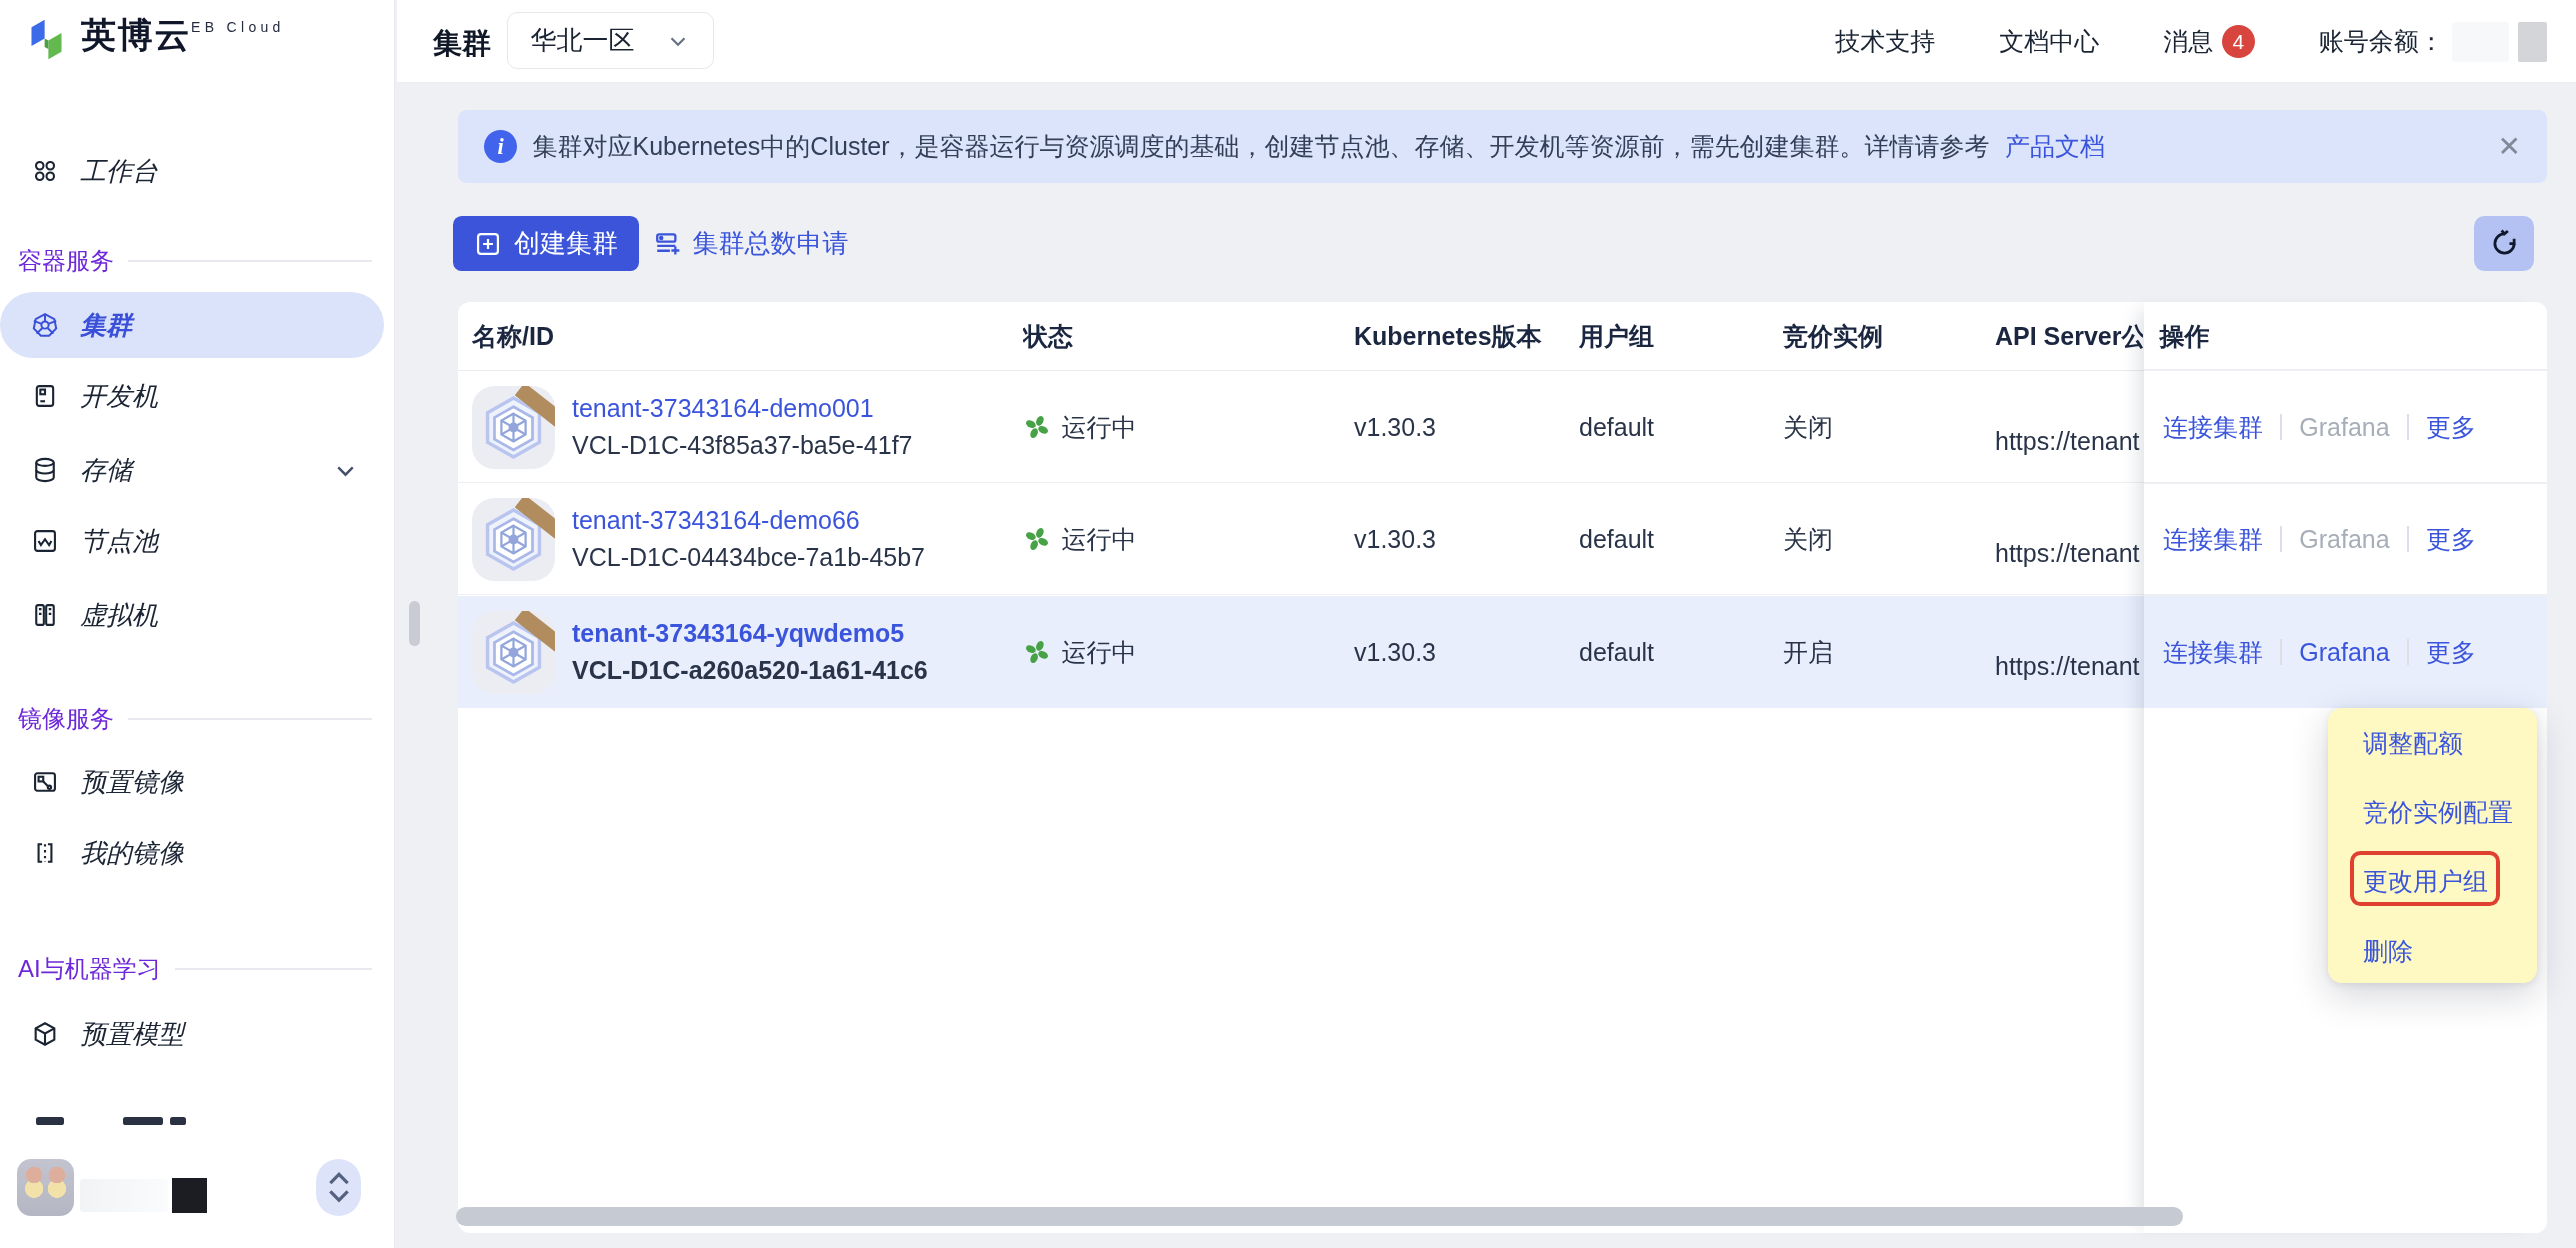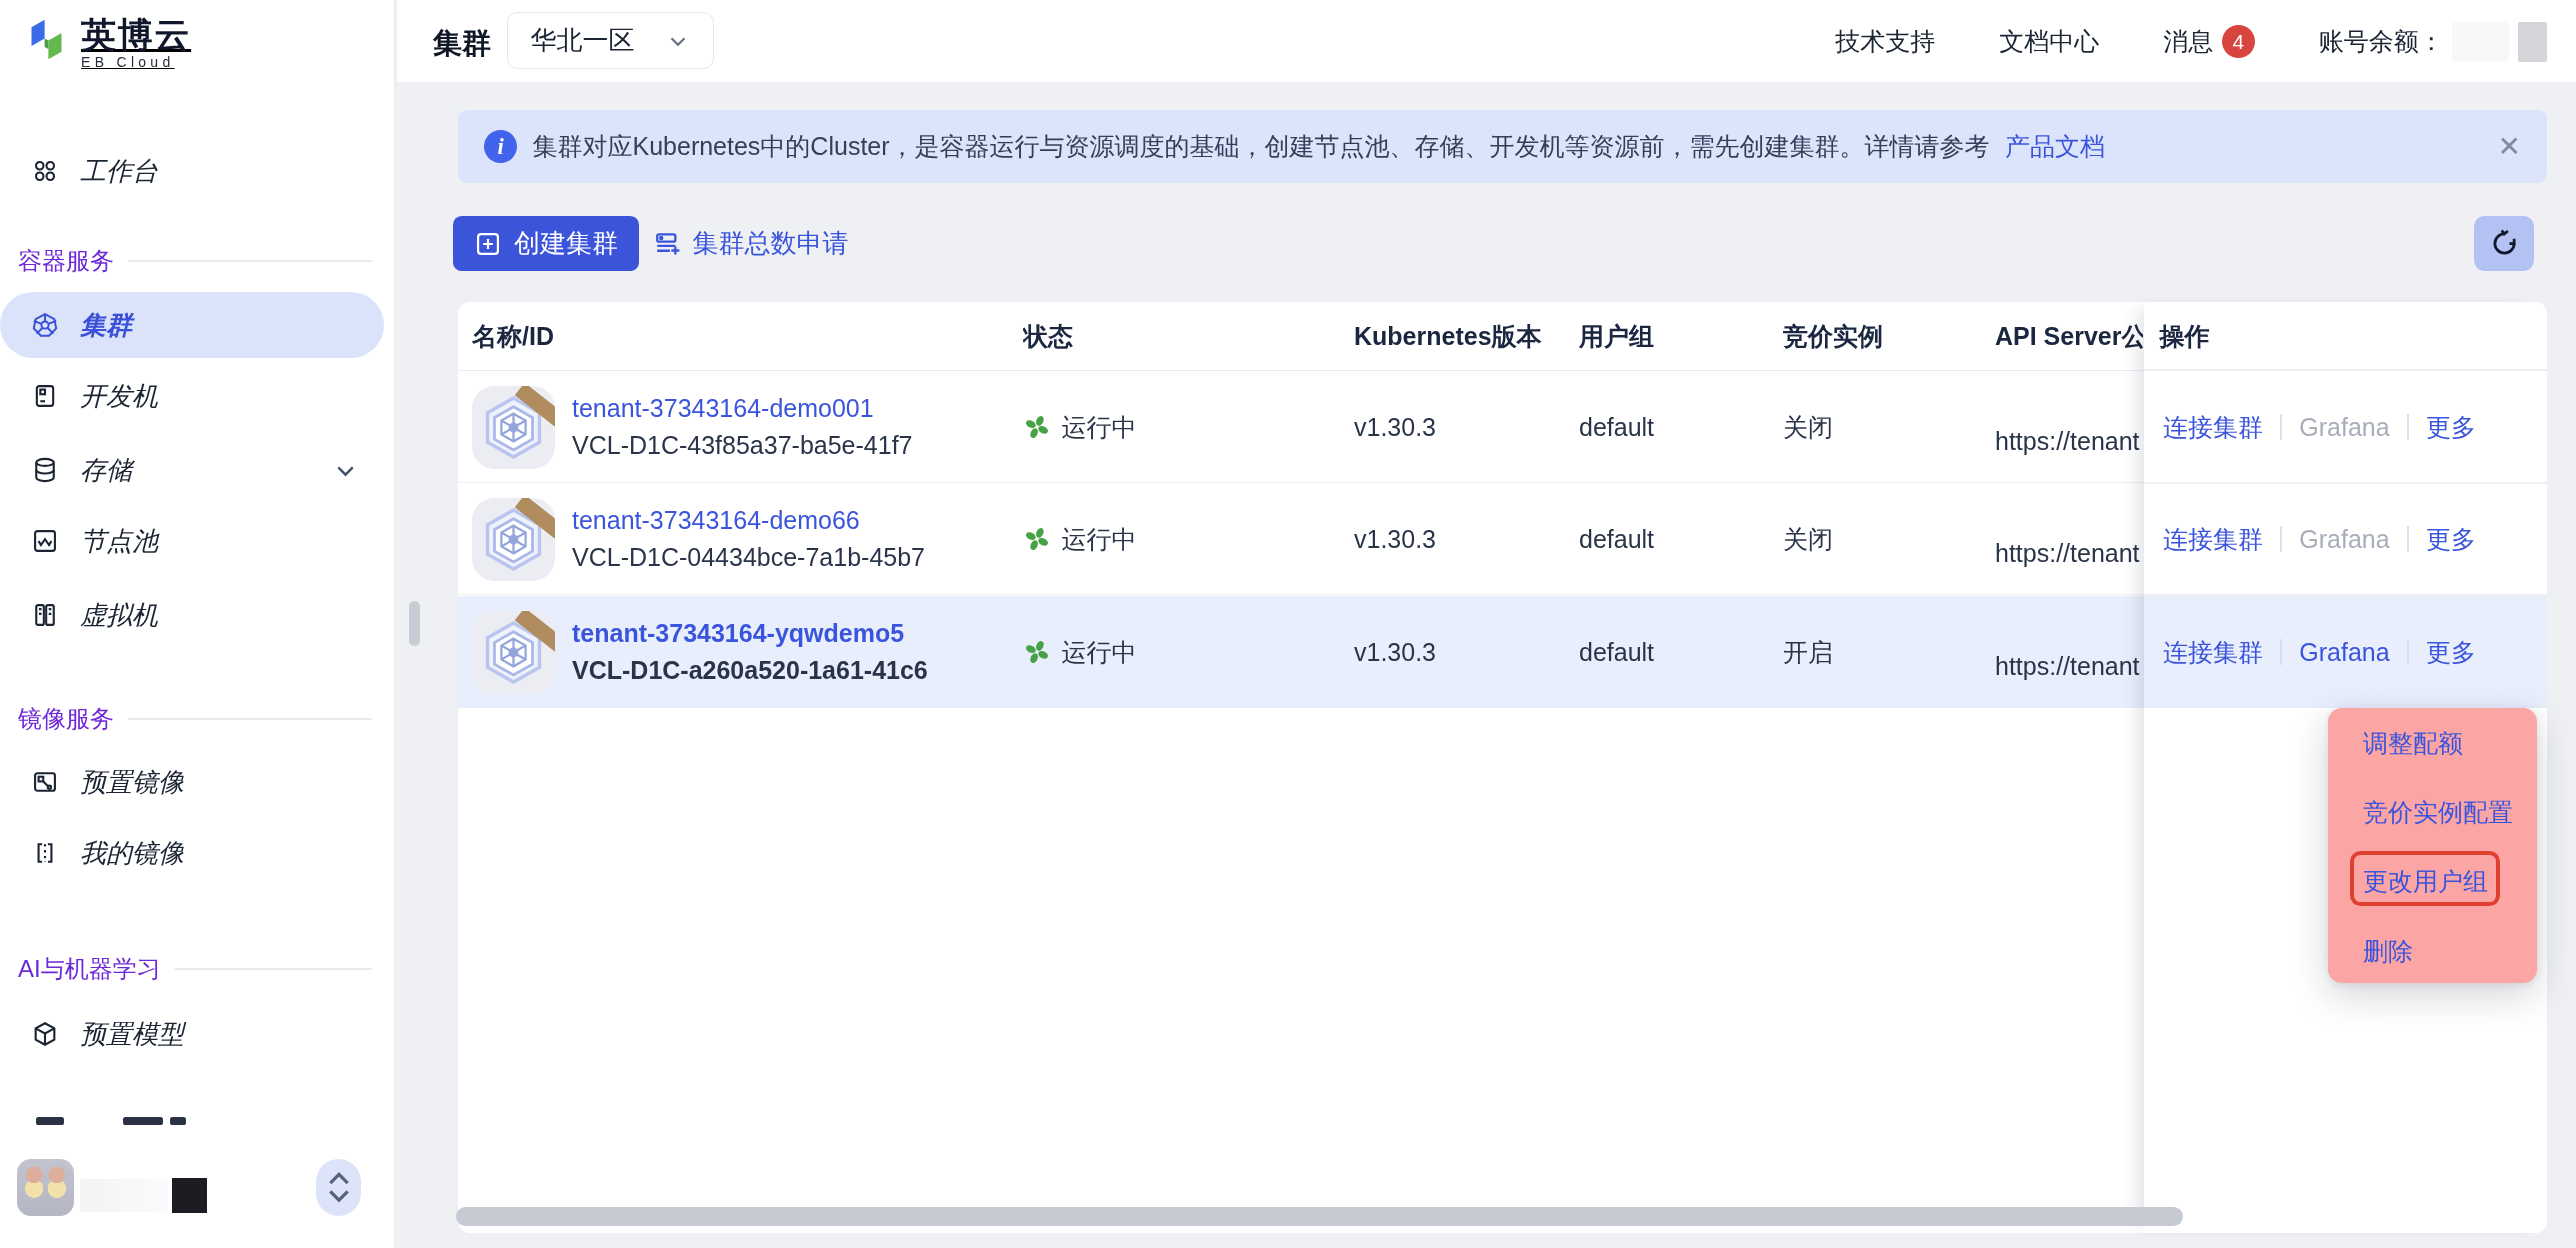--- a/index.html
+++ b/index.html
@@ -75,21 +75,21 @@
   .acol { position:absolute; left:1686px; top:0; width:403px; height:931px; background:#ffffff; border-top-right-radius:12px; border-bottom-right-radius:12px; box-shadow:-14px 0 17.3px -8.6px rgba(20,30,60,0.12); }
   .acol .ahead { position:absolute; left:15.5px; top:0; height:69px; display:flex; align-items:center; font-size:25px; font-weight:bold; color:#1b2740; }
   .acell { position:absolute; left:0; width:403px; height:112px; display:flex; align-items:center; padding-left:19px; gap:17.3px; font-size:25px; }
   .acell.hl { background:#e8eefc; }
   .alink { color:#3a54dc; cursor:pointer; white-space:nowrap; }
   .alink.dis { color:#a8aeb8; }
   .asep { width:1.7px; height:26px; background:#dcdfe6; }
   .hline { position:absolute; left:0; width:2089px; height:1.7px; background:#edeff3; }
 
   
-  .menu { position:absolute; left:2328px; top:708px; width:209px; height:275px; background:#fca5a5; border-radius:14px; box-shadow:0 12px 38px rgba(15,23,42,0.18), 0 1.7px 7px rgba(15,23,42,0.08); z-index:9; }
+  .menu { position:absolute; left:2328px; top:708px; width:209px; height:275px; background:#fef9c3; border-radius:14px; box-shadow:0 12px 38px rgba(15,23,42,0.18), 0 1.7px 7px rgba(15,23,42,0.08); z-index:9; }
   .mitem { position:absolute; left:35px; height:50px; display:flex; align-items:center; font-size:25px; color:#3a54dc; cursor:pointer; white-space:nowrap; }
   .redbox { position:absolute; left:22.4px; top:143px; width:150px; height:55px; border:4.3px solid #e0402f; border-radius:10.4px; z-index:10; }
 
   
   .hscroll { position:absolute; left:456px; top:1207px; width:1727px; height:19px; border-radius:9.5px; background:#c5cad3; z-index:7; }
 </style>
 </head>
 <body>
 
 <div class="screen">
@@ -97,21 +97,21 @@
   <div class="sidebar">
 
     <div class="logo">
       <span>
         <svg width="45" height="45" viewBox="0 0 24 24">
           <polygon points="4,5.5 11,1.5 11,11.5 4,15.5" fill="#3b6be8"></polygon>
           <polygon points="13,22.5 20,18.5 20,8.5 13,12.5" fill="#63b94e"></polygon>
           <polygon points="11,11.5 13,12.5 13,17 11,16" fill="#4e9e46"></polygon>
         </svg>
       </span>
-      <span style="display:flex;flex-direction:column;text-decoration:underline;">
+      <span style="display:flex;">
         <span class="logo-name">英博云</span>
         <span class="logo-sub">EB Cloud</span>
       </span>
     </div>
 
     <div class="side-item" style="top:138px;">
       <svg class="icon24" viewBox="0 0 24 24" fill="none" stroke="#1b2433" stroke-width="1.8">
         <circle cx="7.5" cy="7.5" r="3.2"></circle>
           <circle cx="16.5" cy="7.5" r="3.2"></circle>
         <circle cx="7.5" cy="16.5" r="3.2"></circle>

